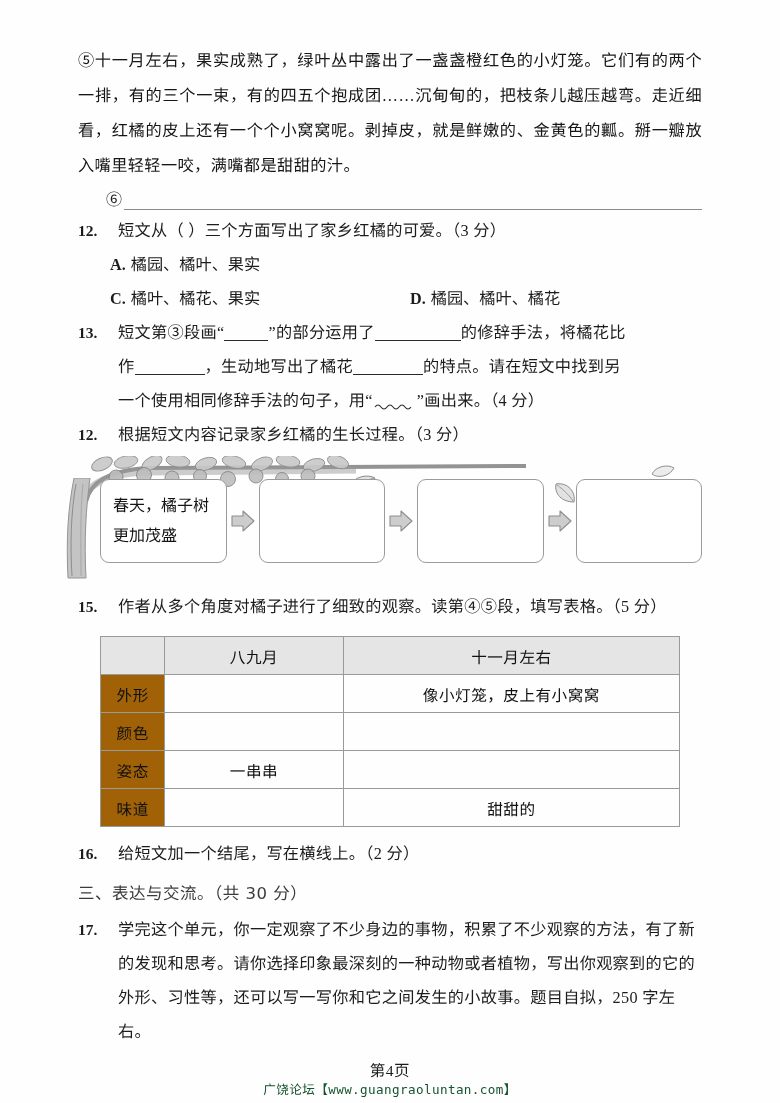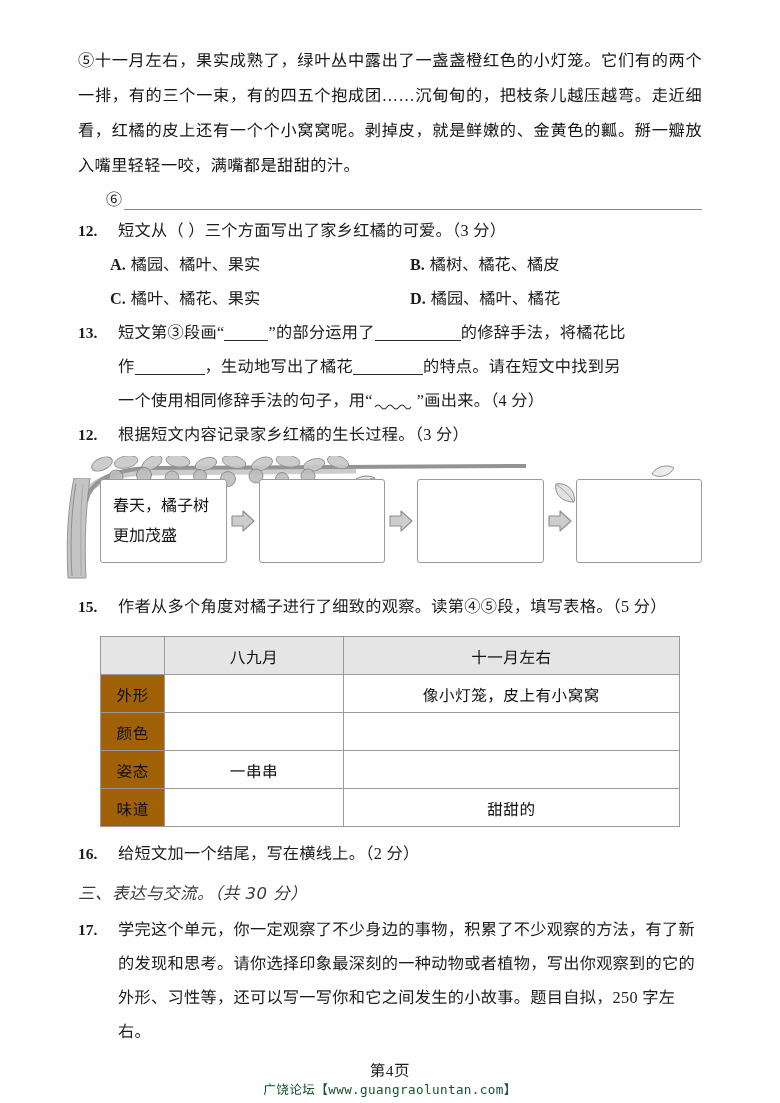--- a/index.html
+++ b/index.html
@@ -123,21 +123,21 @@
     position: relative;
     display: flex;
     align-items: center;
     height: 122px;
   }
   .fbox {
     position: relative;
     z-index: 3;
     box-sizing: border-box;
     border: 1.2px solid #9b9b9b;
-    border-radius: 3px;
+    border-radius: 9px;
     background: #ffffff;
     height: 84px;
     display: flex;
     flex-direction: column;
     justify-content: center;
     padding: 0 12px;
     font-size: 16px;
     line-height: 30px;
     color: #141414;
   }
@@ -191,21 +191,20 @@
   table.obs td.c-right { width: 338px; }
 
   
   .section-head {
     font-family: "DejaVu Sans", "Liberation Sans", sans-serif;
     font-size: 16.5px;
     line-height: 38px;
     color: #3b3b3b;
     letter-spacing: 0.5px;
     margin-top: 4px;
-    font-style: italic;
   }
 
   
   .footer {
     position: absolute;
     left: 0;
     width: 780px;
     text-align: center;
   }
   .page-no {
@@ -236,23 +235,20 @@
       <span class="rule"></span>
     </div>
 
     <div class="qrow">
       <span class="qnum">12.</span>
       <span class="qbody">短文从（        ）三个方面写出了家乡红橘的可爱。（3 分）</span>
     </div>
     <div class="choices">
       <div class="choice-a">
         <span class="opt-letter">A.</span><span>橘园、橘叶、果实</span>
-      </div>
-      <div class="choice-b">
-        <span class="opt-letter">B.</span><span>橘树、橘花、橘皮</span>
       </div>
     </div>
     <div class="choices">
       <div class="choice-a">
         <span class="opt-letter">C.</span><span>橘叶、橘花、果实</span>
       </div>
       <div class="choice-b">
         <span class="opt-letter">D.</span><span>橘园、橘叶、橘花</span>
       </div>
     </div>

